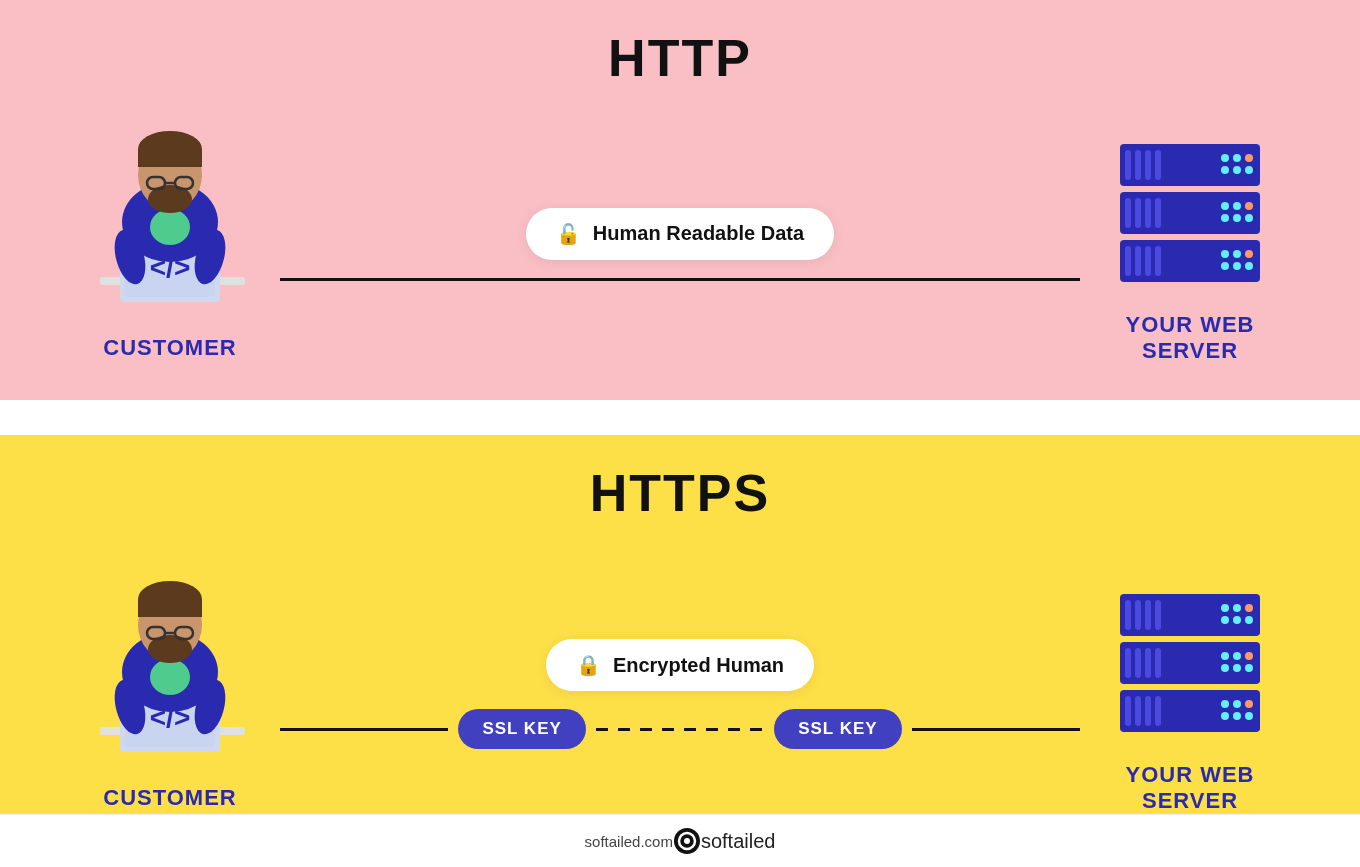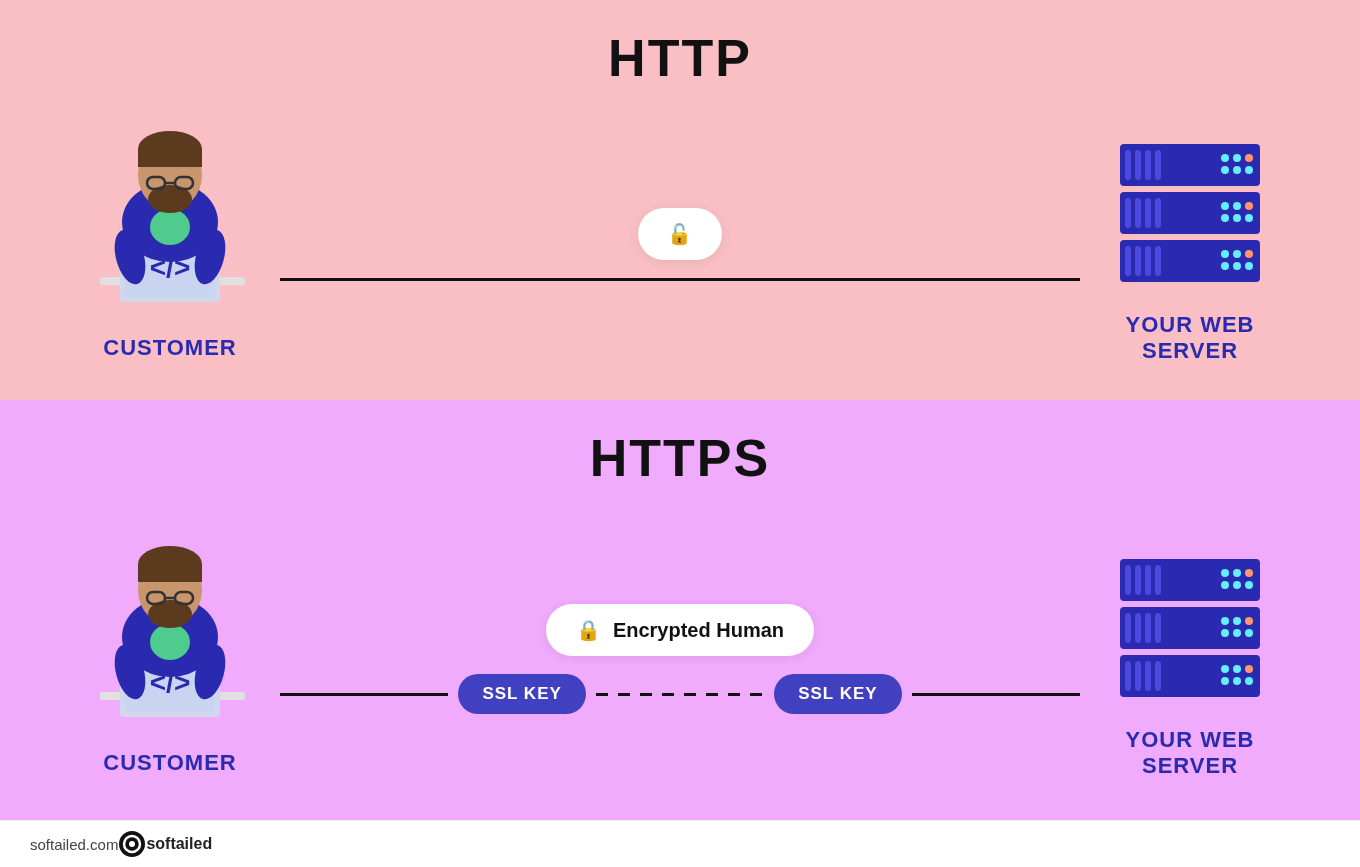--- a/index.html
+++ b/index.html
@@ -13,33 +13,34 @@
       align-items: center;
     }
 
     .http-panel {
       height: 400px;
       background-color: #f9bfc4;
     }
 
     .https-panel {
       height: 430px;
-      background-color: #f0abfc;
+      background-color: #fde047;
+      margin-top: 35px;
     }
 
     .footer {
       position: absolute;
       bottom: 0;
       left: 0;
       right: 0;
-      height: 47px;
+      height: 53px;
       background: #fff;
       display: flex;
       align-items: center;
-      justify-content: flex-start;
+      justify-content: center;
       padding: 0 30px;
       border-top: 1px solid #eee;
     }
 
     .panel-title {
       font-size: 52px;
       font-weight: 900;
       color: #111;
       margin-top: 28px;
       letter-spacing: 2px;
@@ -156,22 +157,22 @@
     .footer-brand {
       font-size: 15px;
       color: #444;
       font-weight: 500;
     }
 
     .footer-logo {
       display: flex;
       align-items: center;
       gap: 0;
-      font-size: 16px;
-      font-weight: 700;
+      font-size: 20px;
+      font-weight: 400;
       color: #222;
     }
   </style>
 </head>
 <body>
 
 <div class="panel http-panel">
   <h1 class="panel-title">HTTP</h1>
   <div class="panel-content">
 
@@ -203,20 +204,21 @@
         <ellipse cx="55" cy="130" rx="14" ry="28" fill="#2a2ab0" transform="rotate(-15 55 130)"></ellipse>
 
         <ellipse cx="135" cy="130" rx="14" ry="28" fill="#2a2ab0" transform="rotate(15 135 130)"></ellipse>
       </svg>
       <span class="char-label">CUSTOMER</span>
     </div>
 
     <div class="connection-area">
       <div class="lock-badge">
         <span>🔓</span>
+        <span>Human Readable Data</span>
       </div>
       <div class="line-solid"></div>
     </div>
 
     <div class="server">
       <svg width="180" height="180" viewBox="0 0 180 180">
 
         <rect x="20" y="20" width="140" height="42" rx="4" fill="#2a2ab0"></rect>
         <rect x="25" y="26" width="6" height="30" rx="3" fill="#4a4ae0"></rect>
         <rect x="35" y="26" width="6" height="30" rx="3" fill="#4a4ae0"></rect>

